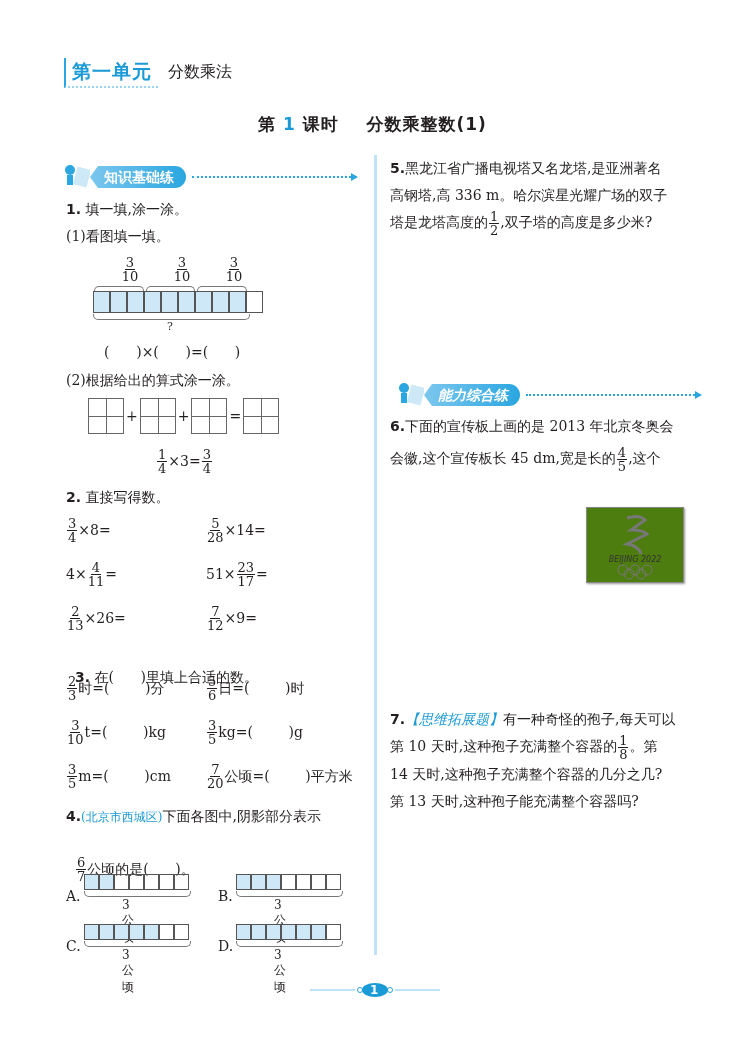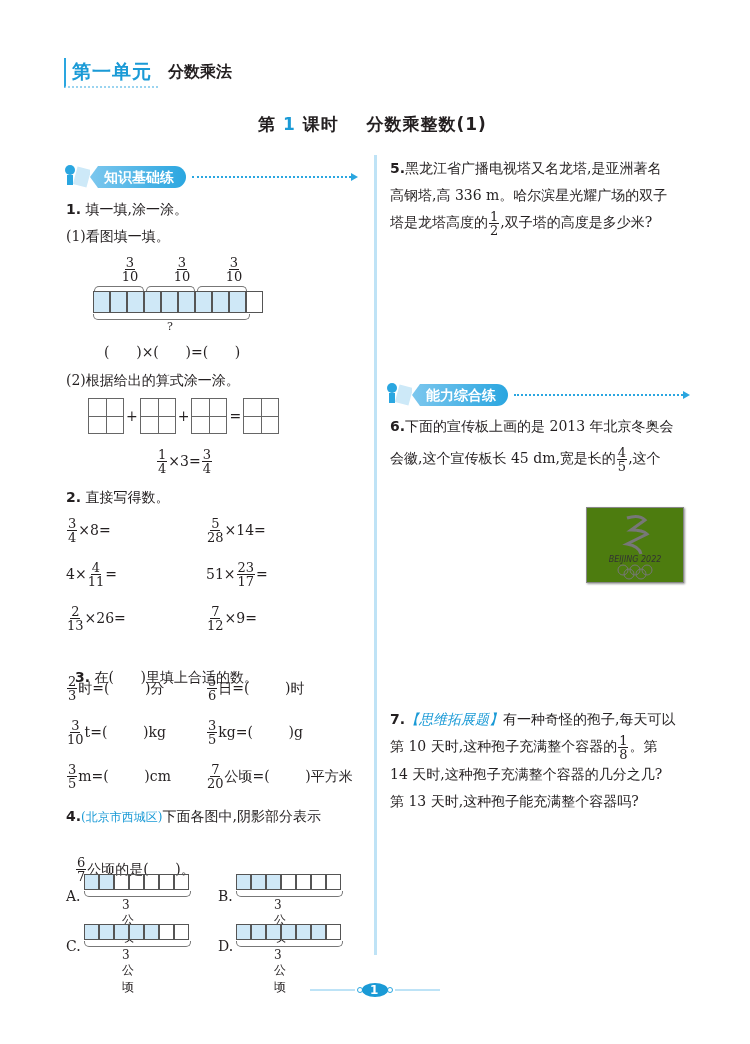--- a/index.html
+++ b/index.html
@@ -6,21 +6,21 @@
   body { width:750px; height:1044px; position:relative; overflow:hidden;
          font-family:"DejaVu Serif","Liberation Serif",serif; color:#231f20; }
   .abs { position:absolute; }
   .sans { font-family:"DejaVu Sans","Liberation Sans",sans-serif; }
   .serif { font-family:"Liberation Serif","DejaVu Serif",serif; }
 
   
   .unit-badge { left:64px; top:58px; height:28px; padding:0 6px; border-left:2px solid #2aa6e0;
     border-bottom:2px dotted #9ad4f0; color:#1a9ad6; font-size:19px; font-weight:bold; line-height:28px;
     letter-spacing:1px; }
-  .unit-title { left:168px; top:62px; font-size:16px; font-weight:bold; }
+  .unit-title { left:168px; top:62px; font-size:16px; font-weight:normal; }
   .lesson-title { left:258px; top:113px; font-size:17px; font-weight:bold; letter-spacing:1px; }
   .lesson-title .num { color:#1a9ad6; }
 
   .divider { left:374px; top:155px; width:3px; height:800px; background:#bfe3f6; }
 
   
   .banner { height:26px; display:flex; align-items:center; }
   .banner .figure { width:28px; height:26px; position:relative; }
   .banner .pill { background:linear-gradient(90deg,#7cc7ee,#2aa6e0); color:#fff; font-size:14px; font-weight:bold;
     height:22px; line-height:22px; padding:0 12px 0 14px; border-radius:0 11px 11px 0; clip-path:polygon(8px 0,100% 0,100% 100%,8px 100%,0 50%); }
@@ -245,21 +245,21 @@
 
 <div class="abs q" style="left:390px;top:155px;width:320px;line-height:27px;">
   <div><span class="qn">5.</span><span>黑龙江省广播电视塔又名龙塔,是亚洲著名</span></div>
   <div>高钢塔,高 336 m。哈尔滨星光耀广场的双子</div>
   <div><span>塔是龙塔高度的</span><span class="frac">
         <span class="n">1</span>
         <span>2</span>
       </span><span>,双子塔的高度是多少米?</span></div>
 </div>
 
-<div class="abs banner" style="left:384px;top:382px;width:306px;">
+<div class="abs banner" style="left:396px;top:382px;width:306px;font-style:italic;">
   <div class="figure">
     <svg width="28" height="26" viewBox="0 0 28 26">
         <circle cx="8" cy="6" r="5" fill="#2aa6e0"></circle>
         <rect x="5" y="11" width="6" height="10" fill="#2aa6e0"></rect>
         <rect x="13" y="4" width="14" height="18" fill="#cde9f8" transform="rotate(15 20 13)"></rect>
       </svg>
   </div>
   <div class="pill sans">能力综合练</div>
   <div class="dots"></div>
   <div class="arrow"></div>

